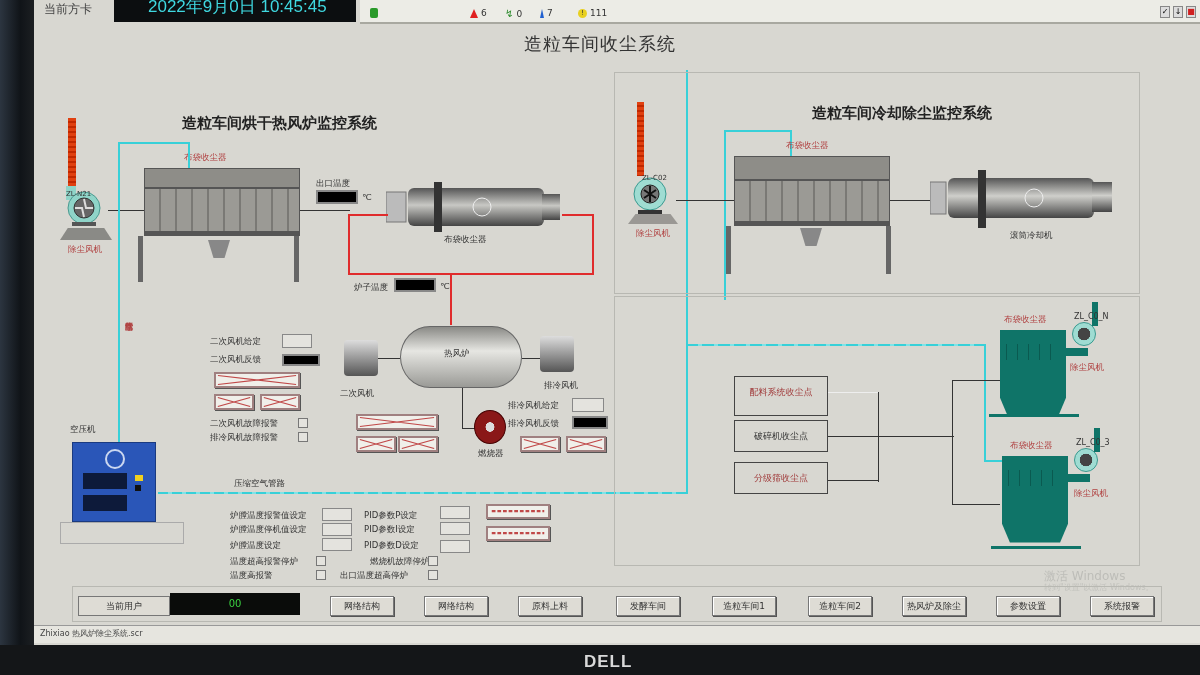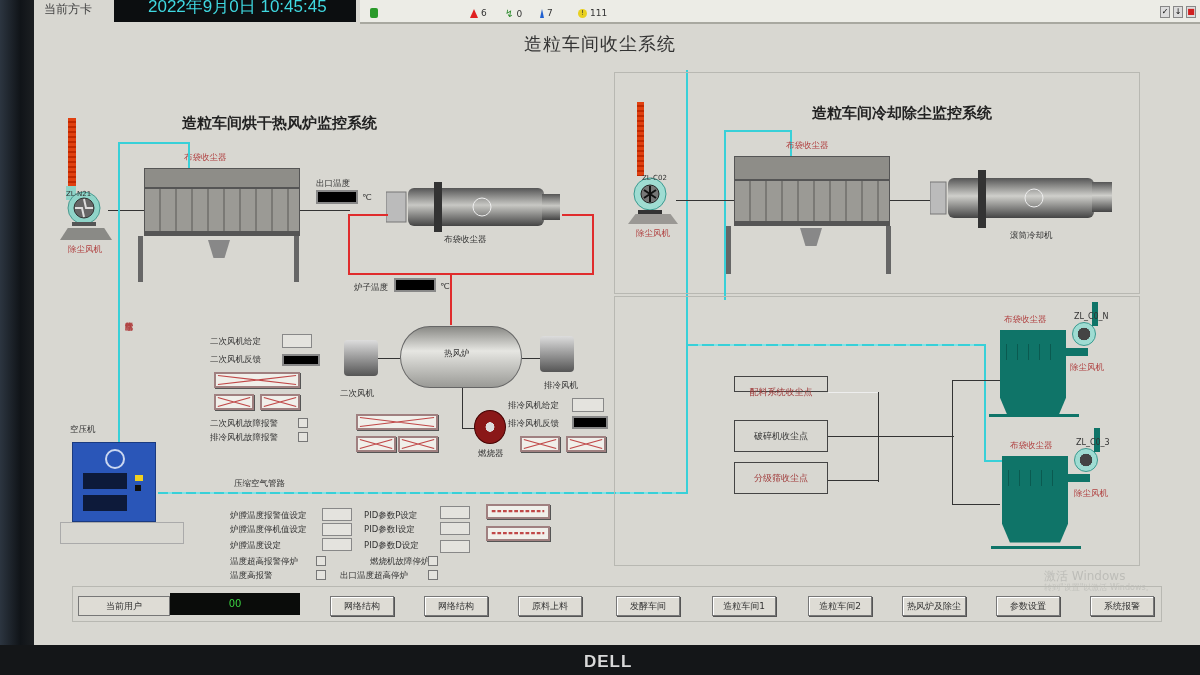--- a/index.html
+++ b/index.html
@@ -314,21 +314,21 @@
           <rect x="162" y="14" width="20" height="30" fill="url(#g2)"></rect>
         </svg>
     </div>
     <div class="lbl" style="left:976px;top:230px">滚筒冷却机</div>
 
     <div class="panel" style="left:580px;top:296px;width:526px;height:270px"></div>
     <div class="pipe cyan-h" style="left:652px;top:344px;width:300px;background:repeating-linear-gradient(90deg,#38d0d8 0 12px,#7ee4e8 12px 16px)"></div>
     <div class="pipe cyan-v" style="left:950px;top:344px;height:116px"></div>
     <div class="pipe cyan-h" style="left:950px;top:460px;width:18px"></div>
 
-    <div class="ptbox" style="left:700px;top:376px;width:94px;height:16px;line-height:30px">配料系统收尘点</div>
+    <div class="ptbox" style="left:700px;top:376px;width:94px;height:40px;line-height:30px">配料系统收尘点</div>
     <div class="ptbox" style="left:700px;top:420px;width:94px;height:32px;line-height:30px;color:#333">破碎机收尘点</div>
     <div class="ptbox" style="left:700px;top:462px;width:94px;height:32px;line-height:30px">分级筛收尘点</div>
     <div class="pipe blk-h" style="left:794px;top:392px;width:50px;background:#eee"></div>
     <div class="pipe blk-v" style="left:844px;top:392px;height:90px"></div>
     <div class="pipe blk-h" style="left:794px;top:436px;width:126px"></div>
     <div class="pipe blk-h" style="left:794px;top:480px;width:50px"></div>
     <div class="pipe blk-v" style="left:918px;top:380px;height:124px"></div>
     <div class="pipe blk-h" style="left:918px;top:380px;width:48px"></div>
     <div class="pipe blk-h" style="left:918px;top:504px;width:48px"></div>
 
@@ -361,17 +361,18 @@
     <div class="nav-btn" style="left:296px">网络结构</div>
     <div class="nav-btn" style="left:390px">网络结构</div>
     <div class="nav-btn" style="left:484px">原料上料</div>
     <div class="nav-btn" style="left:582px">发酵车间</div>
     <div class="nav-btn" style="left:678px">造粒车间1</div>
     <div class="nav-btn" style="left:774px">造粒车间2</div>
     <div class="nav-btn" style="left:868px">热风炉及除尘</div>
     <div class="nav-btn" style="left:962px">参数设置</div>
     <div class="nav-btn" style="left:1056px">系统报警</div>
 
+    <div class="status-bar"><span>Zhixiao 热风炉除尘系统.scr</span></div>
   </div>
 
   <div class="bezel-bottom"></div>
   <div class="dell-logo">DELL</div>
 </div>
 
 </body></html>

